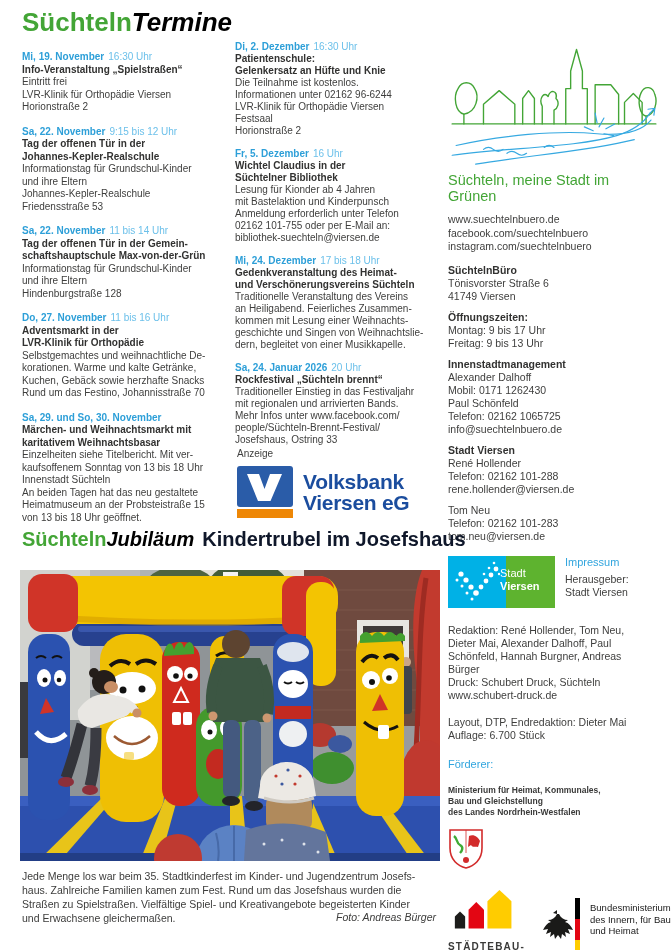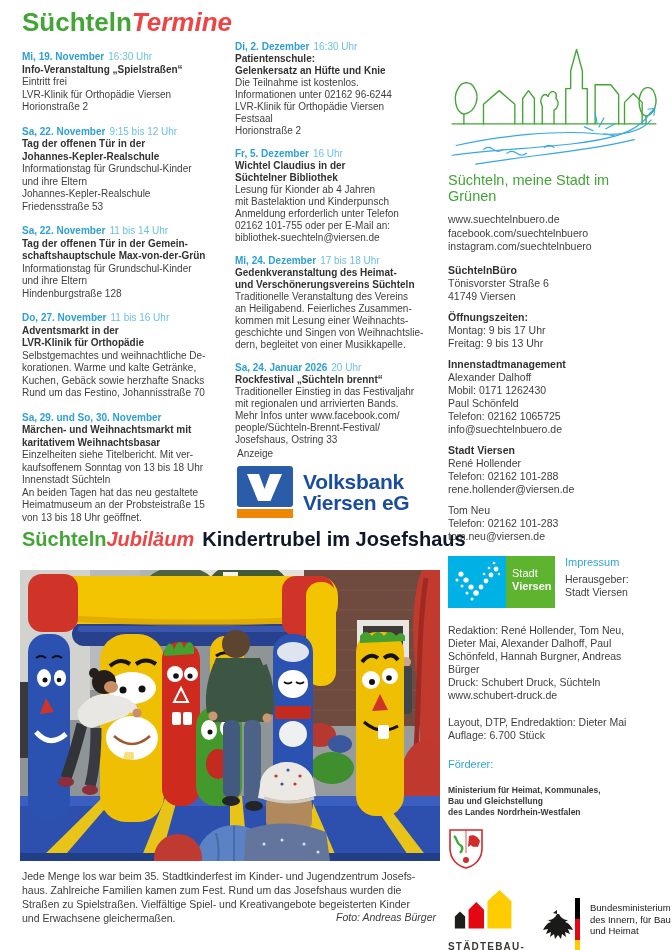--- a/index.html
+++ b/index.html
@@ -5,21 +5,21 @@
   html,body{margin:0;padding:0;background:#e8e8e8;}
   .page{position:relative;width:672px;height:950px;background:#ffffff;overflow:hidden;
         font-family:"Liberation Sans",sans-serif;color:#3e3e3d;margin:0 auto;}
   .pre{white-space:pre-line;}
 
   
   .col1{position:absolute;left:22px;top:8px;width:206px;}
   .col2{position:absolute;left:235px;top:41px;width:202px;}
   .main-title{font-size:26px;margin:0 0 15px 0;line-height:28px;}
   .t-green{color:#43a536;font-weight:bold;}
-  .t-blue{color:#ef4444;font-style:italic;font-weight:600;}
+  .t-blue{color:#000000;font-style:italic;font-weight:600;}
   .event{font-size:10px;}
   .col1 .event{line-height:12.5px;margin-bottom:12px;}
   .col2 .event{line-height:12px;margin-bottom:11px;}
   .e-date{color:#2d9fd8;font-weight:bold;}
   .e-time{color:#6cc0ea;font-weight:normal;margin-left:4px;}
   .e-title{font-weight:bold;color:#323231;}
 
   
   .ad{position:absolute;left:237px;top:448px;width:202px;}
   .ad-label{font-size:10px;margin-bottom:7px;}
@@ -43,21 +43,21 @@
   .photo svg{display:block;}
 
   
   .caption{position:absolute;left:22px;top:869px;width:416px;font-size:10.5px;line-height:14px;color:#3c3c3b;}
   .credit{position:absolute;right:2px;bottom:1px;font-style:italic;}
 
   
   .imp{position:absolute;left:448px;top:556px;width:216px;font-size:10.5px;line-height:13px;}
   .imp-row{display:flex;gap:10px;margin-bottom:16px;}
   .sv-logo{position:relative;width:107px;height:52px;flex:none;}
-  .sv-text{position:absolute;left:64px;top:11px;color:#fff;font-size:11px;line-height:13px;}
+  .sv-text{position:absolute;left:52px;top:11px;color:#fff;font-size:11px;line-height:13px;}
   .sv-text .l2{font-weight:bold;}
   .blue-head{color:#31a5de;font-weight:normal;font-size:11px;margin-bottom:4px;}
   .imp-para{margin-bottom:14px;}
   .foerderer{margin-top:16px;margin-bottom:14px;}
   .nrw-row{display:flex;gap:10px;align-items:flex-start;margin-bottom:14px;flex-direction:column;}
   .nrw-text{font-size:8.5px;font-weight:bold;line-height:11px;width:158px;color:#3a3a39;}
   .logos-row{display:flex;gap:16px;align-items:flex-start;}
   .staedtebau{width:86px;}
   .st-title{font-size:10px;font-weight:bold;letter-spacing:1.2px;line-height:12.5px;margin-top:6px;color:#3a3a39;}
   .st-sub{font-size:6.5px;line-height:8.5px;margin-top:5px;color:#3a3a39;}

